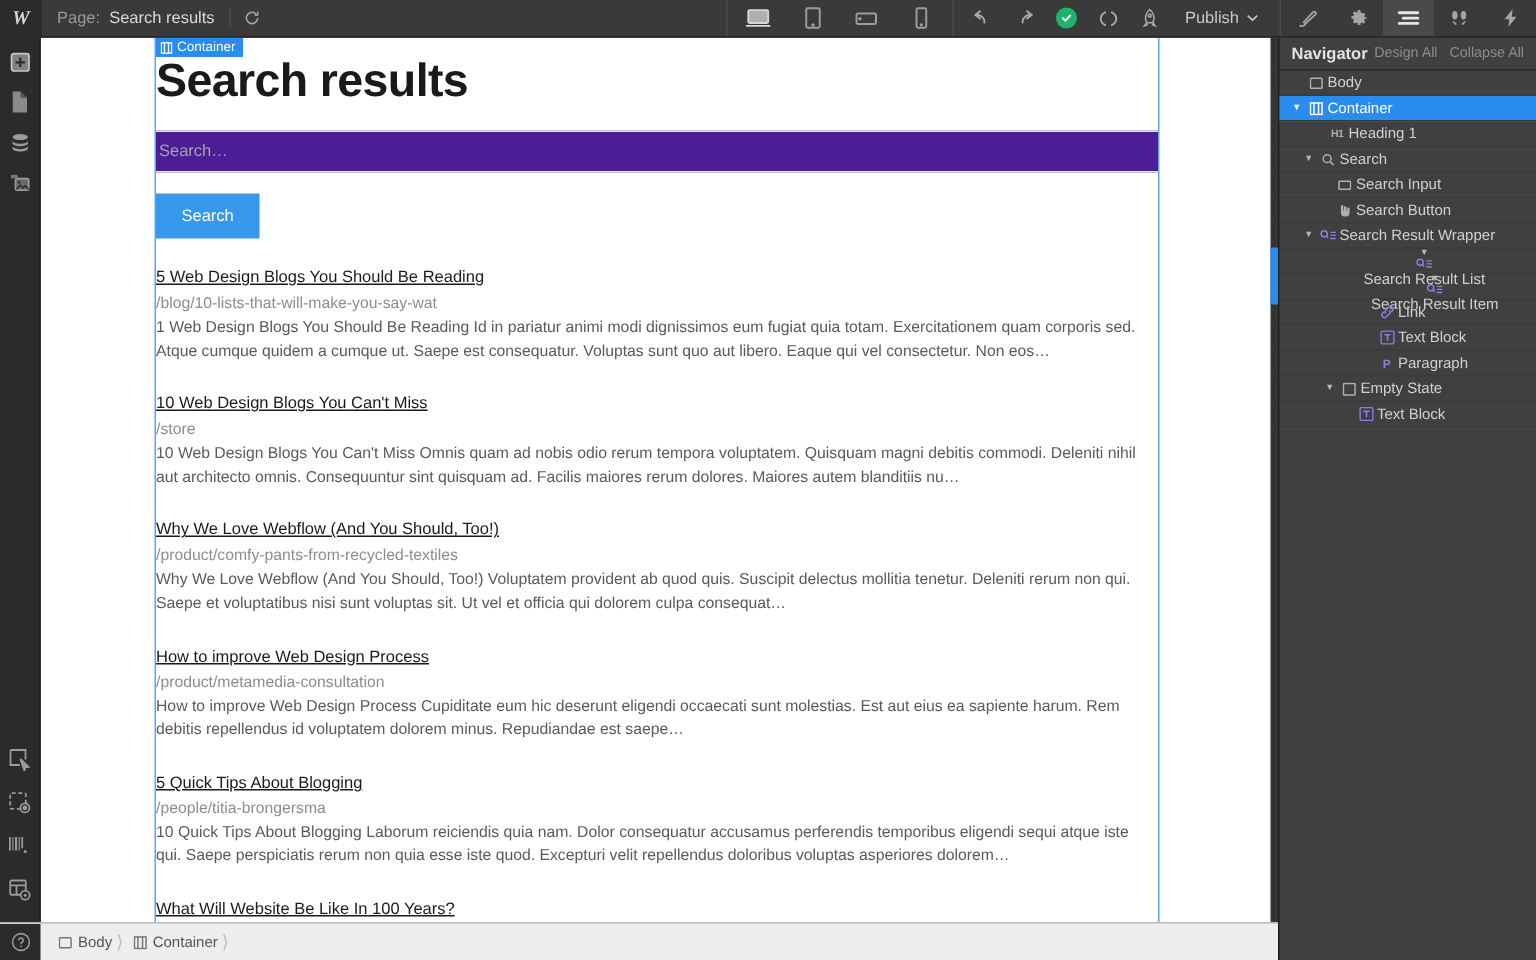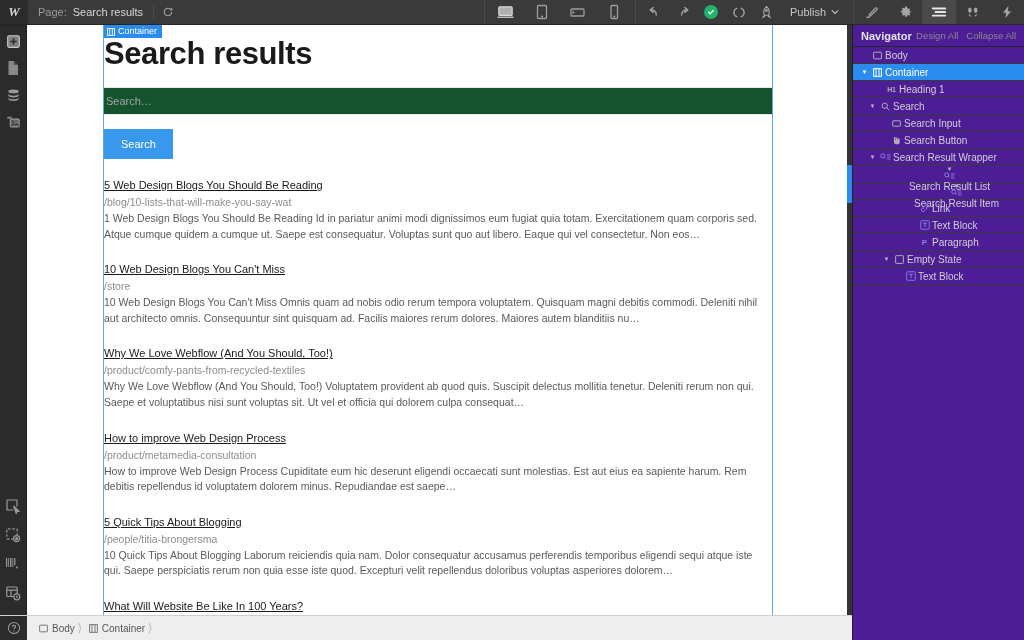--- a/index.html
+++ b/index.html
@@ -103,21 +103,21 @@
     position: absolute; top: 0; left: 77px; width: 668px;
     padding: 12px 0 0 0;
   }
   h1.page-title {
     font-size: 31px; line-height: 1.1; font-weight: bold; color: #1a1a1a;
     letter-spacing: -0.4px; padding-bottom: 4px;
   }
   .search-input {
     display: block; width: 668px; height: 28px; margin-top: 12px;
     border: none; border-top: 1px solid #e6e6e6; border-bottom: 1px solid #e6e6e6;
-    background: #14532d; color: #9b9b9b; font-size: 11px;
+    background: #4c1d95; color: #9b9b9b; font-size: 11px;
     font-family: "Liberation Sans", sans-serif; padding: 0 2px;
     outline: none;
   }
   .search-input::placeholder { color: #a3a3a3; }
   .search-button {
     margin-top: 14px; background: #3898ec; color: #ffffff; border: none;
     font-size: 11px; font-family: "Liberation Sans", sans-serif;
     padding: 9px 17px; cursor: pointer; display: inline-block;
   }
   .results { margin-top: 16px; }
@@ -138,21 +138,21 @@
     background: #343434; z-index: 25;
   }
   .canvas-scroll .thumb {
     position: absolute; top: 140px; left: 0; width: 5px; height: 38px;
     background: #2b8cf0;
   }
 
   
   .rightpanel {
     position: absolute; top: 25px; right: 0; width: 172px; height: 615px;
-    background: #4c1d95; border-left: 1px solid #1f1f1f; z-index: 30;
+    background: #404040; border-left: 1px solid #1f1f1f; z-index: 30;
     font-size: 10.5px;
   }
   .nav-head {
     height: 22px; display: flex; align-items: center; padding: 0 8px;
     border-bottom: 1px solid #262626;
   }
   .nav-head .title { color: #e3e3e3; font-size: 11px; font-weight: bold; }
   .nav-head .acts { margin-left: auto; display: flex; gap: 8px; }
   .nav-head .acts span { color: #8c8c8c; font-size: 9.5px; }
 

